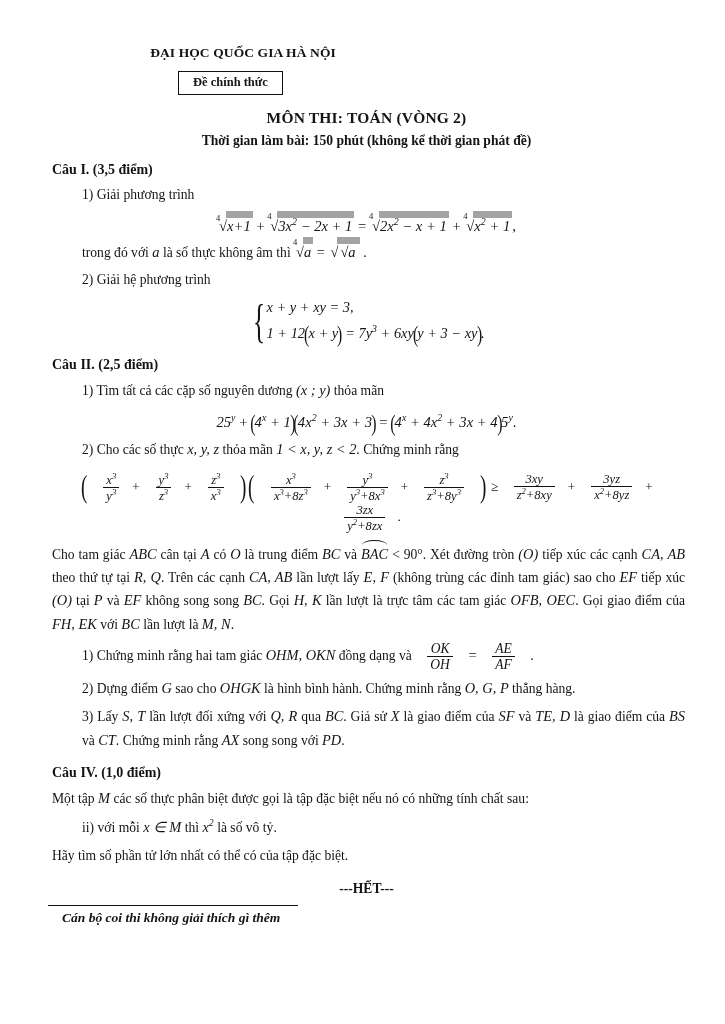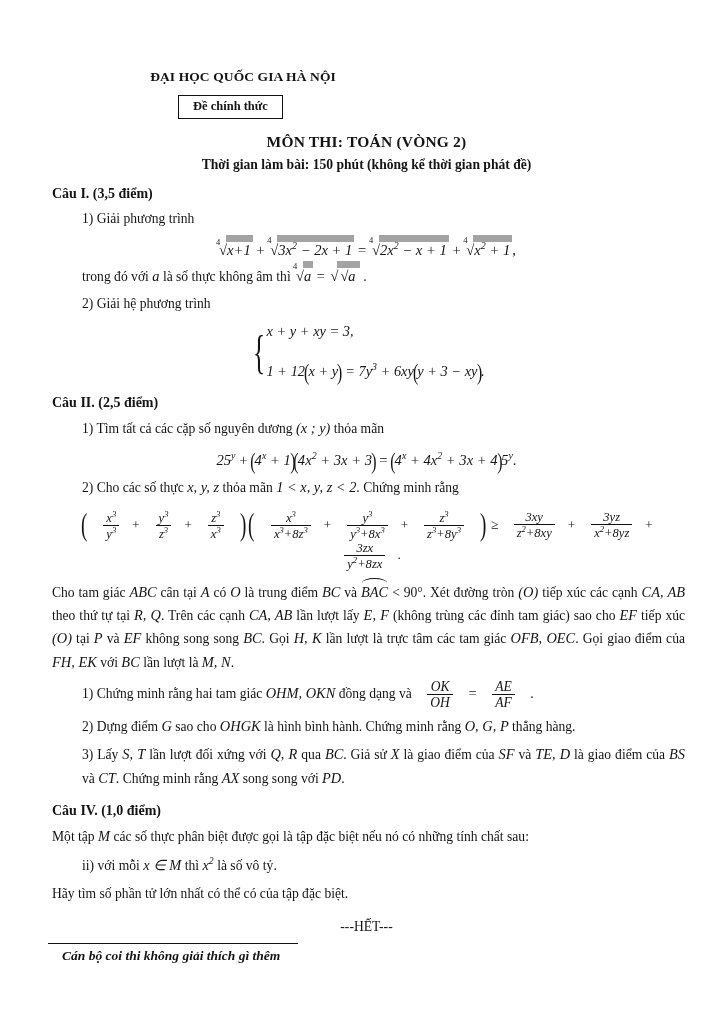--- a/index.html
+++ b/index.html
@@ -12,21 +12,21 @@
     height: 1024px;
     font-family: "Liberation Serif", serif;
     color: #141414;
     overflow: hidden;
     position: relative;
   }
   .page {
     width: 725px;
     height: 1024px;
     box-sizing: border-box;
-    padding: 68px 40px 10px 48px;
+    padding: 44px 40px 10px 48px;
     position: relative;
   }
 
   
   .header {
     display: flex;
     justify-content: space-between;
     align-items: flex-start;
     font-weight: bold;
     font-size: 13.5px;
@@ -156,21 +156,21 @@
     font-size: 46px;
     font-style: normal;
     line-height: .85;
     font-weight: 300;
     transform: scaleX(.55);
     margin-right: -4px;
   }
   .system-rows {
     display: flex;
     flex-direction: column;
-    gap: 21px;
+    gap: 7px;
     font-style: italic;
     font-size: 14.4px;
   }
   .sysrow { white-space: nowrap; }
 
   .overarc {
     display: inline-block;
     position: relative;
     padding-top: 3px;
   }
@@ -192,21 +192,21 @@
   .footer-note {
     font-style: italic;
     font-weight: bold;
     font-size: 13.5px;
     margin-left: 14px;
   }
   .het {
     text-align: center;
     font-size: 13.6px;
     margin: 14px 0 6px 0;
-    font-weight: normal;
+    font-weight: bold;
   }
 </style>
 </head>
 <body>
 
 <div class="page">
 
   <div class="header">
     <div class="header-left">
       <div>ĐẠI HỌC QUỐC GIA HÀ NỘI</div>

